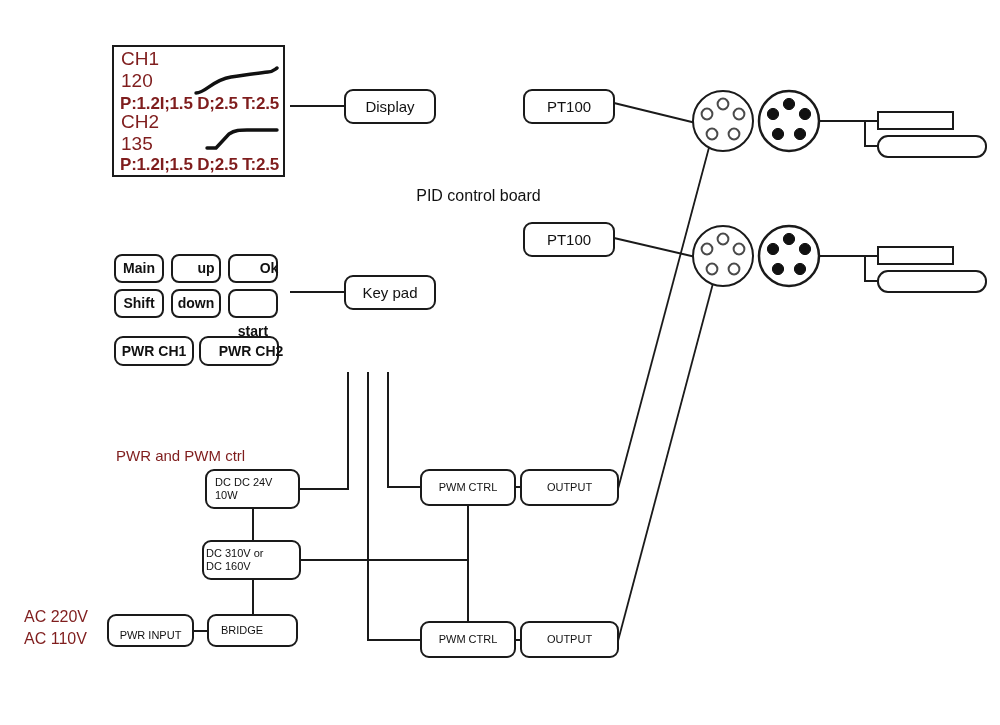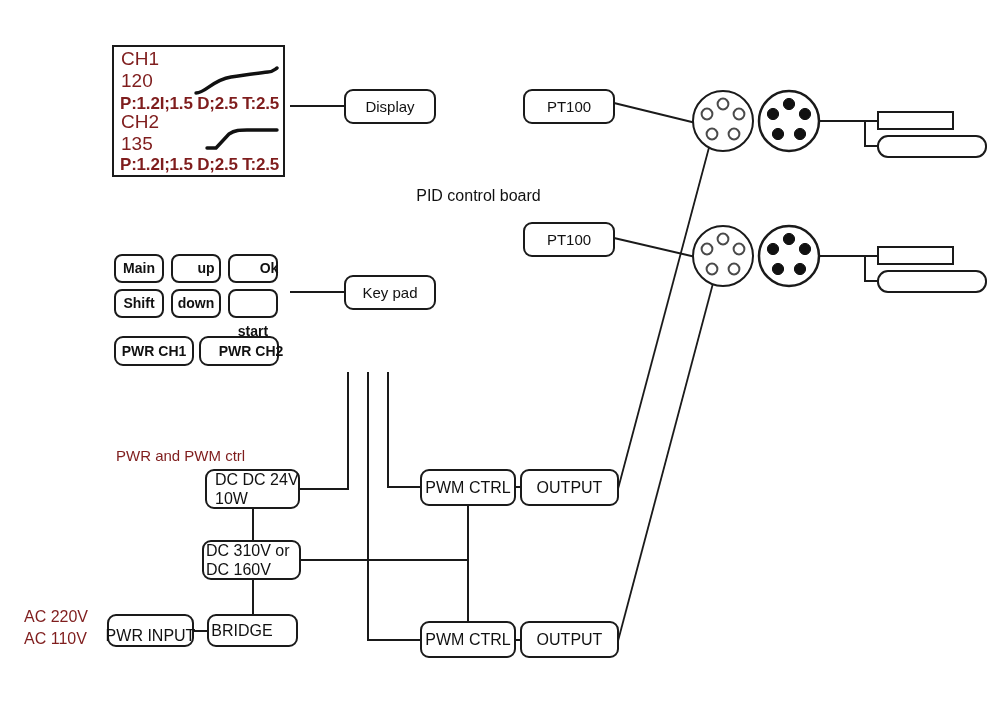--- a/index.html
+++ b/index.html
@@ -53,21 +53,21 @@
     color: #111111;
     white-space: pre;
     line-height: 1.2;
     pointer-events: auto;
   }
   .t-display-ch { font-size: 19px; }
   .t-display-val { font-size: 19px; }
   .t-display-pid { font-size: 17px; font-weight: bold; letter-spacing: -0.2px; }
   .t-key { font-size: 14px; font-weight: bold; }
   .t-node { font-size: 15px; }
-  .t-node-sm { font-size: 16px; }
+  .t-node-sm { font-size: 11px; }
   .t-board { font-size: 16px; }
   .t-section { font-size: 15px; }
   .t-ac { font-size: 16px; line-height: 1.35; text-align: center; }
 </style>
 </head>
 <body>
 
 <div id="diagram-root">
 
   <svg class="layer" viewBox="0 0 1000 725">

